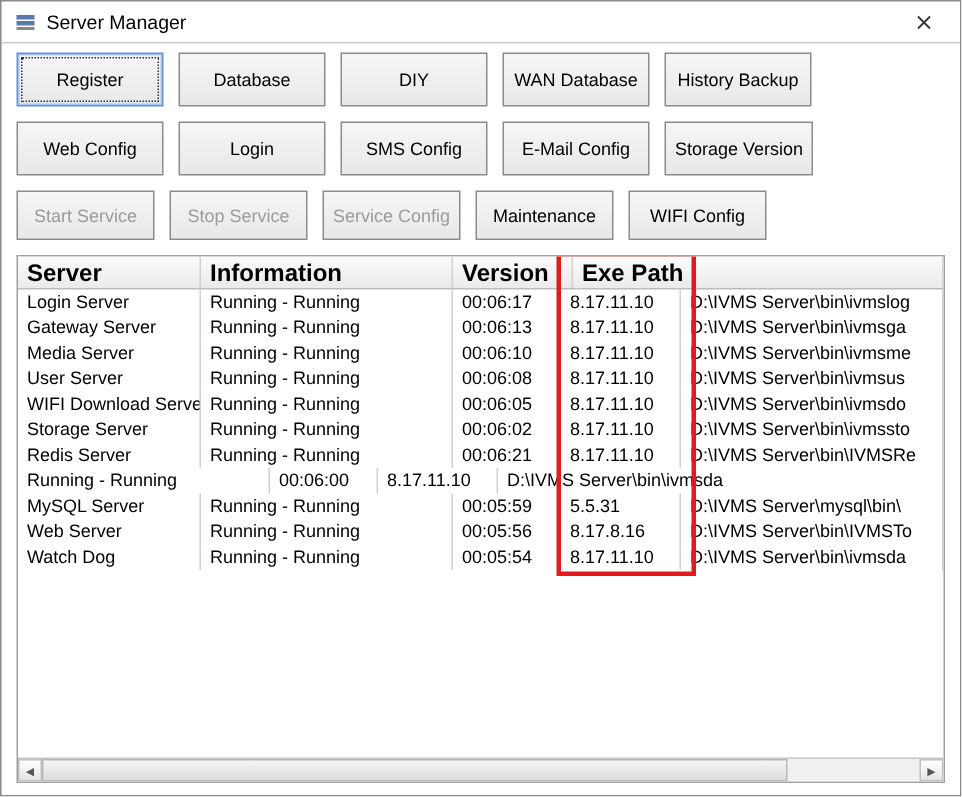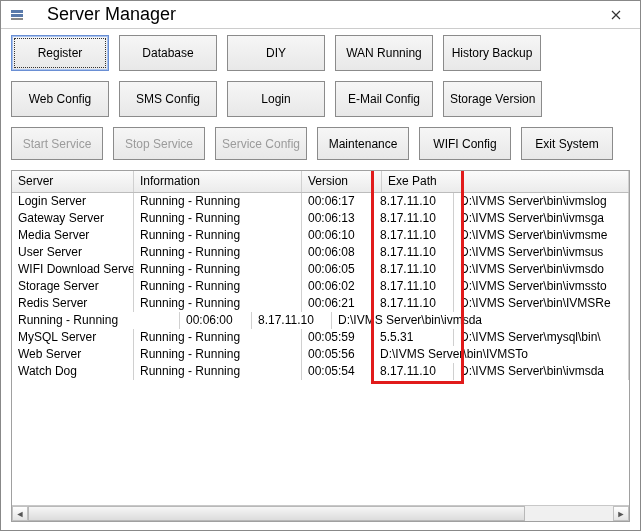--- a/index.html
+++ b/index.html
@@ -25,21 +25,21 @@
     height: 28px;
     display: flex;
     align-items: center;
     border-bottom: 1px solid #ccc;
     padding: 0 6px 0 8px;
   }
   .titlebar .icon {
     width: 16px; height:16px; margin-right:6px;
     display:inline-flex; align-items:center; justify-content:center;
   }
-  .titlebar .title { font-size: 18px; margin-left: 16px; }
+  .titlebar .title { font-size: 13px; }
   .titlebar .spacer { flex:1; }
   .close {
     width: 36px; height: 24px;
     display:flex; align-items:center; justify-content:center;
     font-size: 14px;
     cursor:pointer;
   }
   .content {
     flex:1;
     padding: 6px 10px 8px 10px;
@@ -88,21 +88,21 @@
     background: linear-gradient(#fbfbfb,#ebebeb);
     border-bottom:1px solid #bcbcbc;
   }
   .th, .td {
     border-right:1px solid #d0d0d0;
     padding: 3px 6px 0 6px;
     white-space:nowrap;
     overflow:hidden;
     text-overflow:clip;
   }
-  .th { font-weight: normal; font-size:12px; cursor:pointer;}
+  .th { font-weight: bold; font-size:16px; cursor:pointer;}
   .tbody { overflow:hidden; }
   .tr { display:flex; height:17px; line-height:17px; }
   .td { padding: 0 6px; font-size:12px;}
   .col-server { width: 122px; }
   .col-info   { width: 168px; }
   .col-run    { width:  72px; }
   .col-ver    { width:  80px; }
   .col-path   { flex:1; }
   .highlight-box {
     position:absolute;
@@ -153,37 +153,36 @@
         </svg>
     </div>
   </div>
 
   <div class="content">
     <div id="toolbar">
         <div class="btnrow">
           <div class="btn focus">Register</div>
           <div class="btn">Database</div>
           <div class="btn">DIY</div>
-          <div class="btn">WAN Running</div>
+          <div class="btn">WAN Database</div>
           <div class="btn">History Backup</div>
         </div>
         <div class="btnrow">
           <div class="btn">Web Config</div>
+          <div class="btn">Login</div>
           <div class="btn">SMS Config</div>
-          <div class="btn">Login</div>
           <div class="btn">E-Mail Config</div>
           <div class="btn">Storage Version</div>
         </div>
         <div class="btnrow">
           <div class="btn disabled short">Start Service</div>
           <div class="btn disabled short">Stop Service</div>
           <div class="btn disabled short">Service Config</div>
           <div class="btn short">Maintenance</div>
           <div class="btn short">WIFI Config</div>
-          <div class="btn short">Exit System</div>
         </div>
       </div>
 
     <div class="tablewrap">
       <div class="thead" id="thead">
           <div class="th col-server">Server</div>
           <div class="th col-info">Information</div>
           <div class="th col-ver">Version</div>
           <div class="th col-path">Exe Path</div>
         </div>
@@ -247,20 +246,21 @@
             <div class="td col-server">MySQL Server</div>
             <div class="td col-info">Running - Running</div>
             <div class="td col-run">00:05:59</div>
             <div class="td col-ver">5.5.31</div>
             <div class="td col-path">D:\IVMS Server\mysql\bin\</div>
           </div>
           <div class="tr">
             <div class="td col-server">Web Server</div>
             <div class="td col-info">Running - Running</div>
             <div class="td col-run">00:05:56</div>
+            <div class="td col-ver">8.17.8.16</div>
             <div class="td col-path">D:\IVMS Server\bin\IVMSTo</div>
           </div>
           <div class="tr">
             <div class="td col-server">Watch Dog</div>
             <div class="td col-info">Running - Running</div>
             <div class="td col-run">00:05:54</div>
             <div class="td col-ver">8.17.11.10</div>
             <div class="td col-path">D:\IVMS Server\bin\ivmsda</div>
           </div>
         </div>

